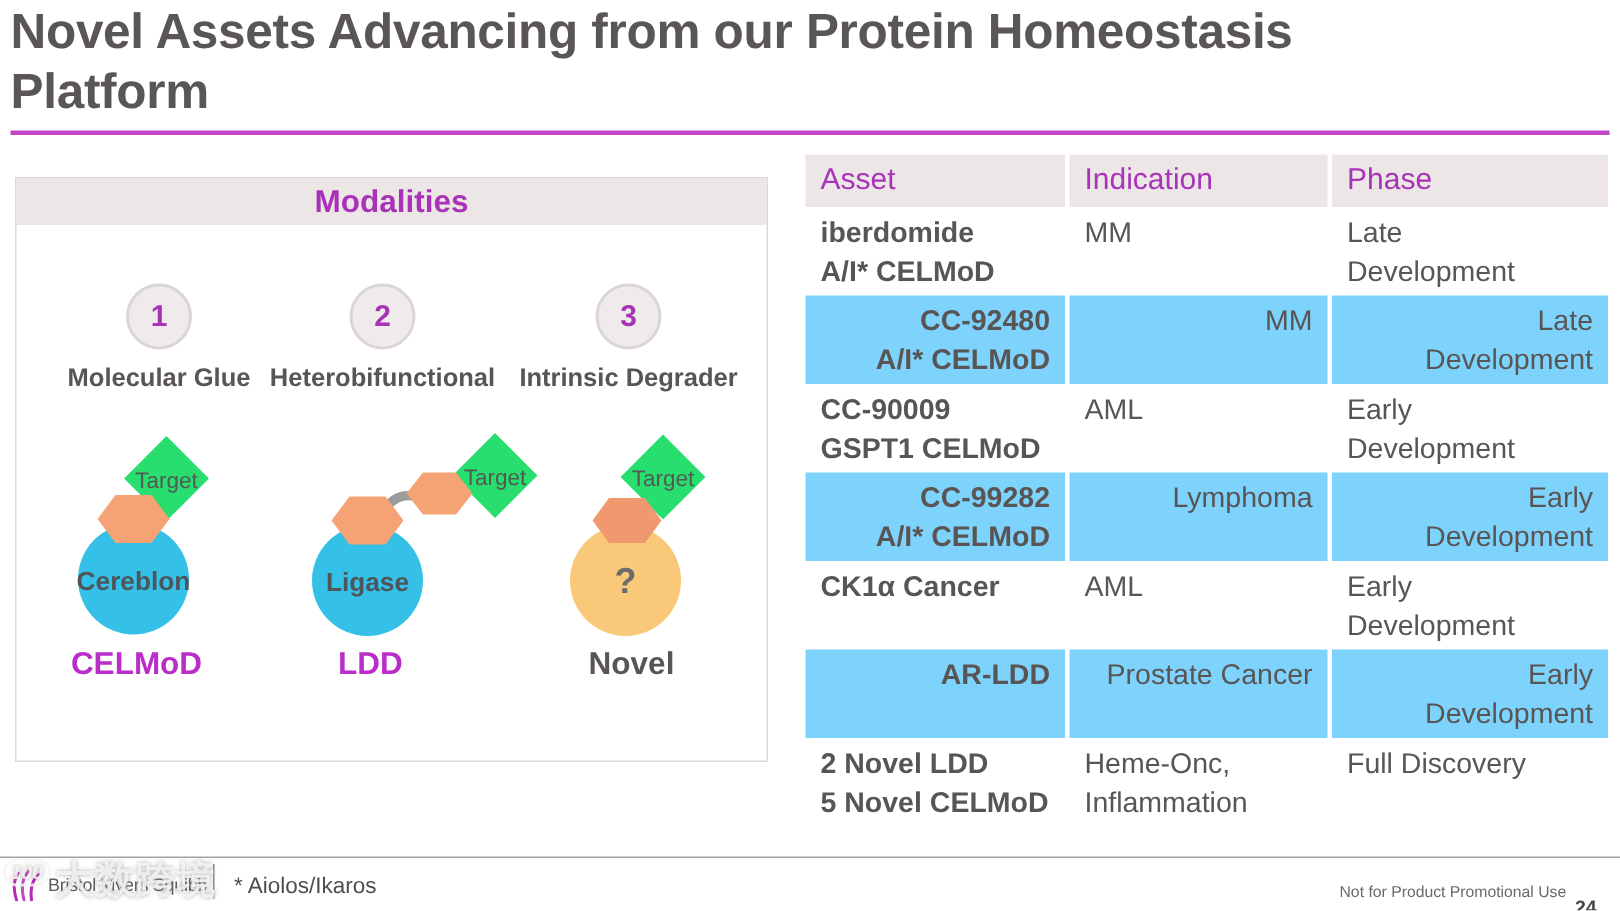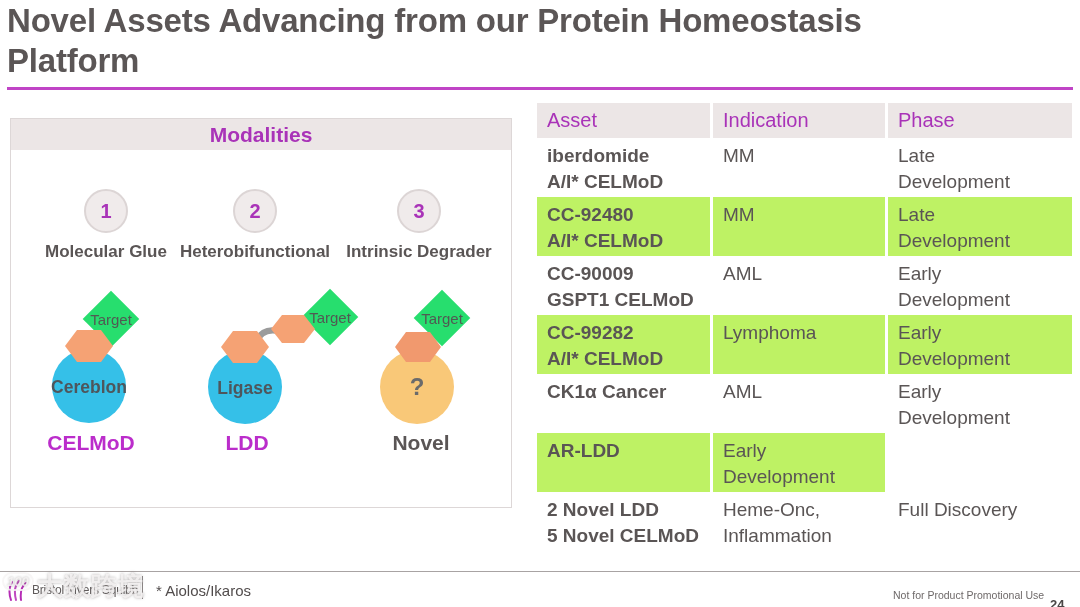--- a/index.html
+++ b/index.html
@@ -30,21 +30,21 @@
   .dlabel.d0{left:21px;color:#bb2dcb;} .dlabel.d1{left:177px;color:#bb2dcb;} .dlabel.d2{left:351px;color:#5a5555;}
 
   
   .atable{position:absolute;left:537px;top:103px;width:535px;background:#fff;}
   .thead,.trow{display:grid;grid-template-columns:173px 172px 184px;column-gap:3px;}
   .thead .tcell{background:#ece6e6;padding:5px 14px 5px 10px;font-size:20px;font-weight:400;
                 color:#a933b8;line-height:25px;box-sizing:border-box;}
   .trow .tcell{padding:5px 10px 2px 10px;font-size:19px;line-height:26px;box-sizing:border-box;
                min-height:59px;color:#5a5555;background:#fff;}
   .trow:last-child .tcell{min-height:66px;}
-  .trow.shaded .tcell{background:#bef264;}
+  .trow.shaded .tcell{background:#7dd3fc;text-align:right;}
   .trow .tcell.c0{font-weight:700;}
 
   
   .footer-line{position:absolute;left:0;top:571px;width:1080px;height:1px;background:#a8a3a3;}
   .logo{position:absolute;left:8px;top:578px;display:flex;align-items:center;gap:4px;}
   .logo-text{font-size:12px;color:#5f5a5a;letter-spacing:-0.2px;}
   .footer-divider{position:absolute;left:142px;top:576px;width:1px;height:23px;background:#8a8585;}
   .footnote{position:absolute;left:156px;top:582px;font-size:15px;color:#514c4c;font-weight:500;}
   .disclaimer{position:absolute;left:893px;top:589px;font-size:10.5px;color:#6e6969;}
   .page-number{position:absolute;left:1050px;top:585px;font-size:13px;font-weight:700;color:#4b4747;margin-top:12px;}
@@ -186,20 +186,23 @@
           </div>
           <div class="tcell c2">
             <div>Early</div>
             <div>Development</div>
           </div>
         </div>
         <div class="trow shaded">
           <div class="tcell c0">
             <div>AR-LDD</div>
           </div>
+          <div class="tcell c1">
+            <div>Prostate Cancer</div>
+          </div>
           <div class="tcell c2">
             <div>Early</div>
             <div>Development</div>
           </div>
         </div>
         <div class="trow">
           <div class="tcell c0">
             <div>2 Novel LDD</div>
             <div>5 Novel CELMoD</div>
           </div>

